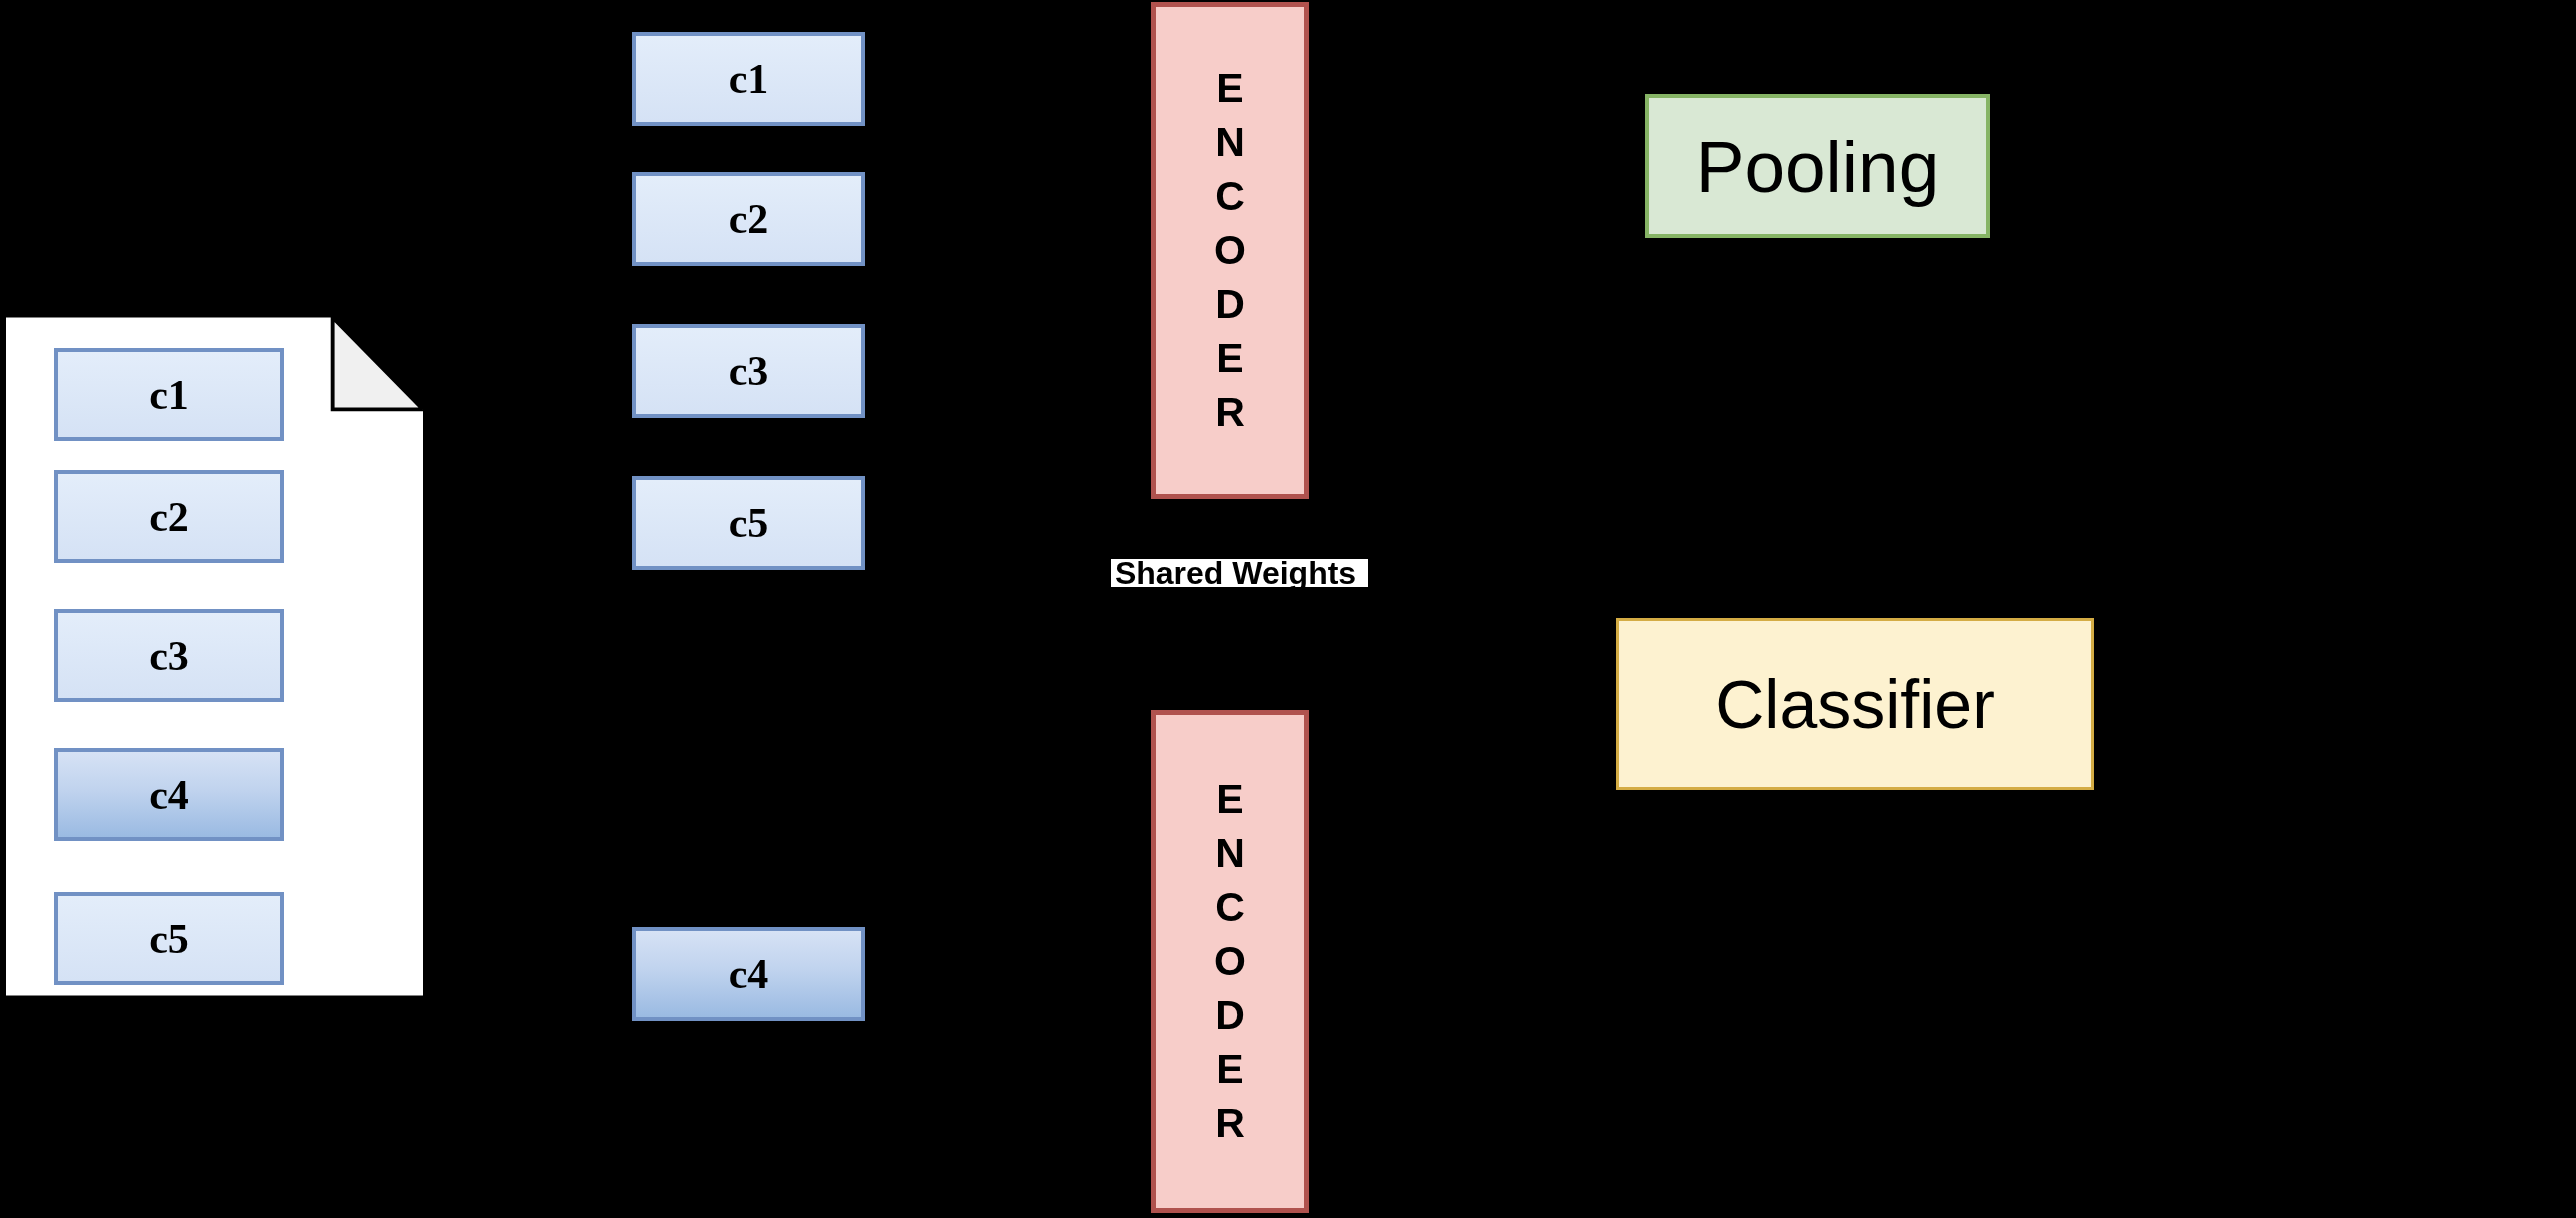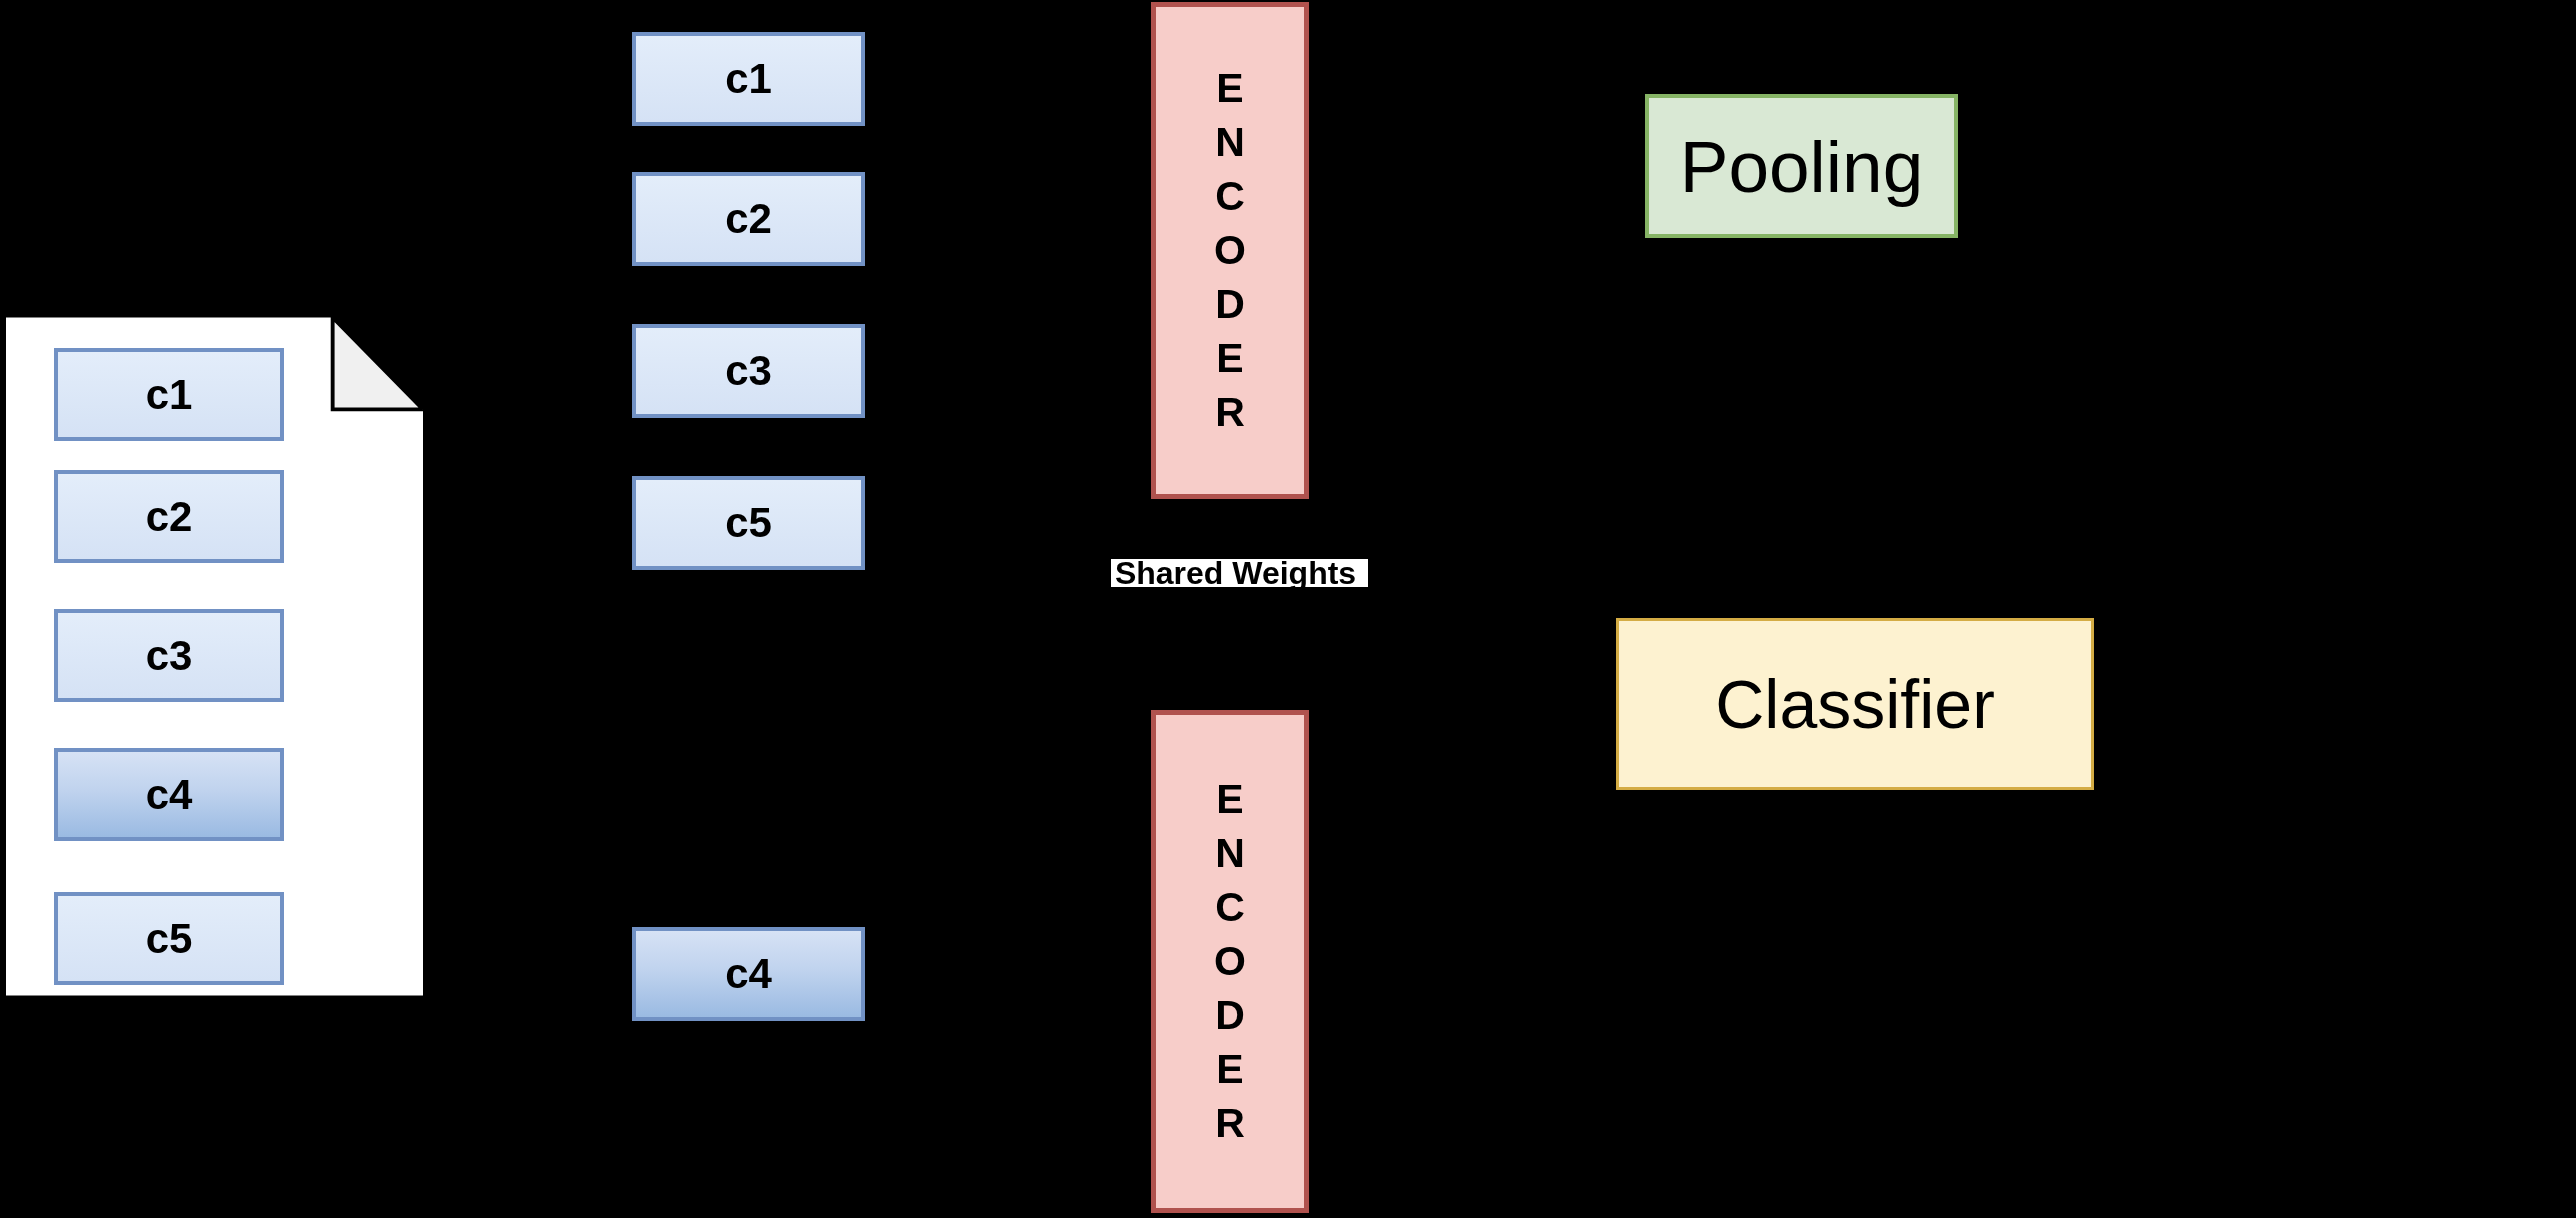--- a/index.html
+++ b/index.html
@@ -16,21 +16,21 @@
   
   #doc-page{left:6.2px;top:317px;width:417px;height:679px;}
 
   
   .chunk{
     position:absolute;
     box-sizing:border-box;
     border:4.6px solid #7191c4;
     background:linear-gradient(180deg,#e3edfa 0%,#d5e2f5 100%);
     display:flex;align-items:center;justify-content:center;
-    font-weight:bold;font-size:42px;line-height:1;
+    font-weight:bold;font-size:42px;line-height:1;font-family:Liberation Serif, serif;
   }
   .chunk.highlight{
     background:linear-gradient(180deg,#d6e2f5 0%,#c0d3ee 45%,#9abae2 100%);
   }
   
   .doc-chunk{left:54px;width:230px;height:93px;}
   #doc-c1{top:348px;} #doc-c2{top:470px;} #doc-c3{top:609px;}
   #doc-c4{top:748px;} #doc-c5{top:892px;}
   
   .mid-chunk{left:632px;width:233px;height:94px;}
@@ -58,21 +58,21 @@
   #shared-weights{
     left:1111px;top:559px;width:257px;height:28px;
     background:#ffffff;
     display:flex;align-items:center;
     padding-left:3.9px;box-sizing:border-box;
     font-weight:bold;font-size:32px;white-space:nowrap;
   }
 
   
   #pooling{
-    left:1645px;top:94px;width:313px;height:144px;
+    left:1645px;top:94px;width:345px;height:144px;
     box-sizing:border-box;
     border:4.6px solid #86b465;background:#d9e8d4;
     display:flex;align-items:center;justify-content:center;
     font-size:73px;
   }
 
   
   #classifier{
     left:1616px;top:618px;width:478px;height:172px;
     box-sizing:border-box;

